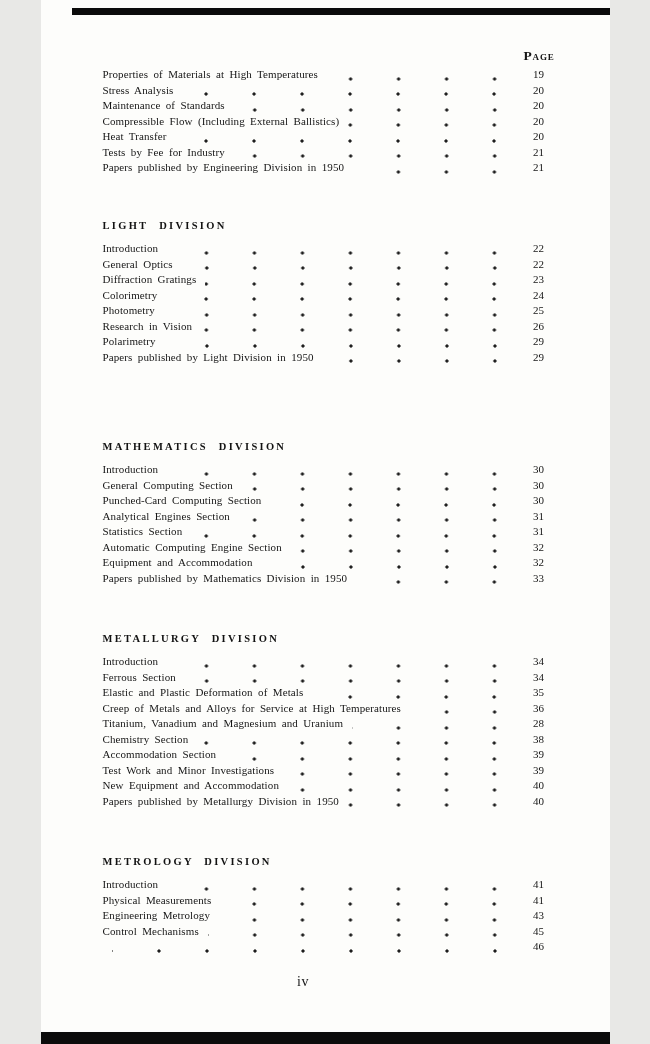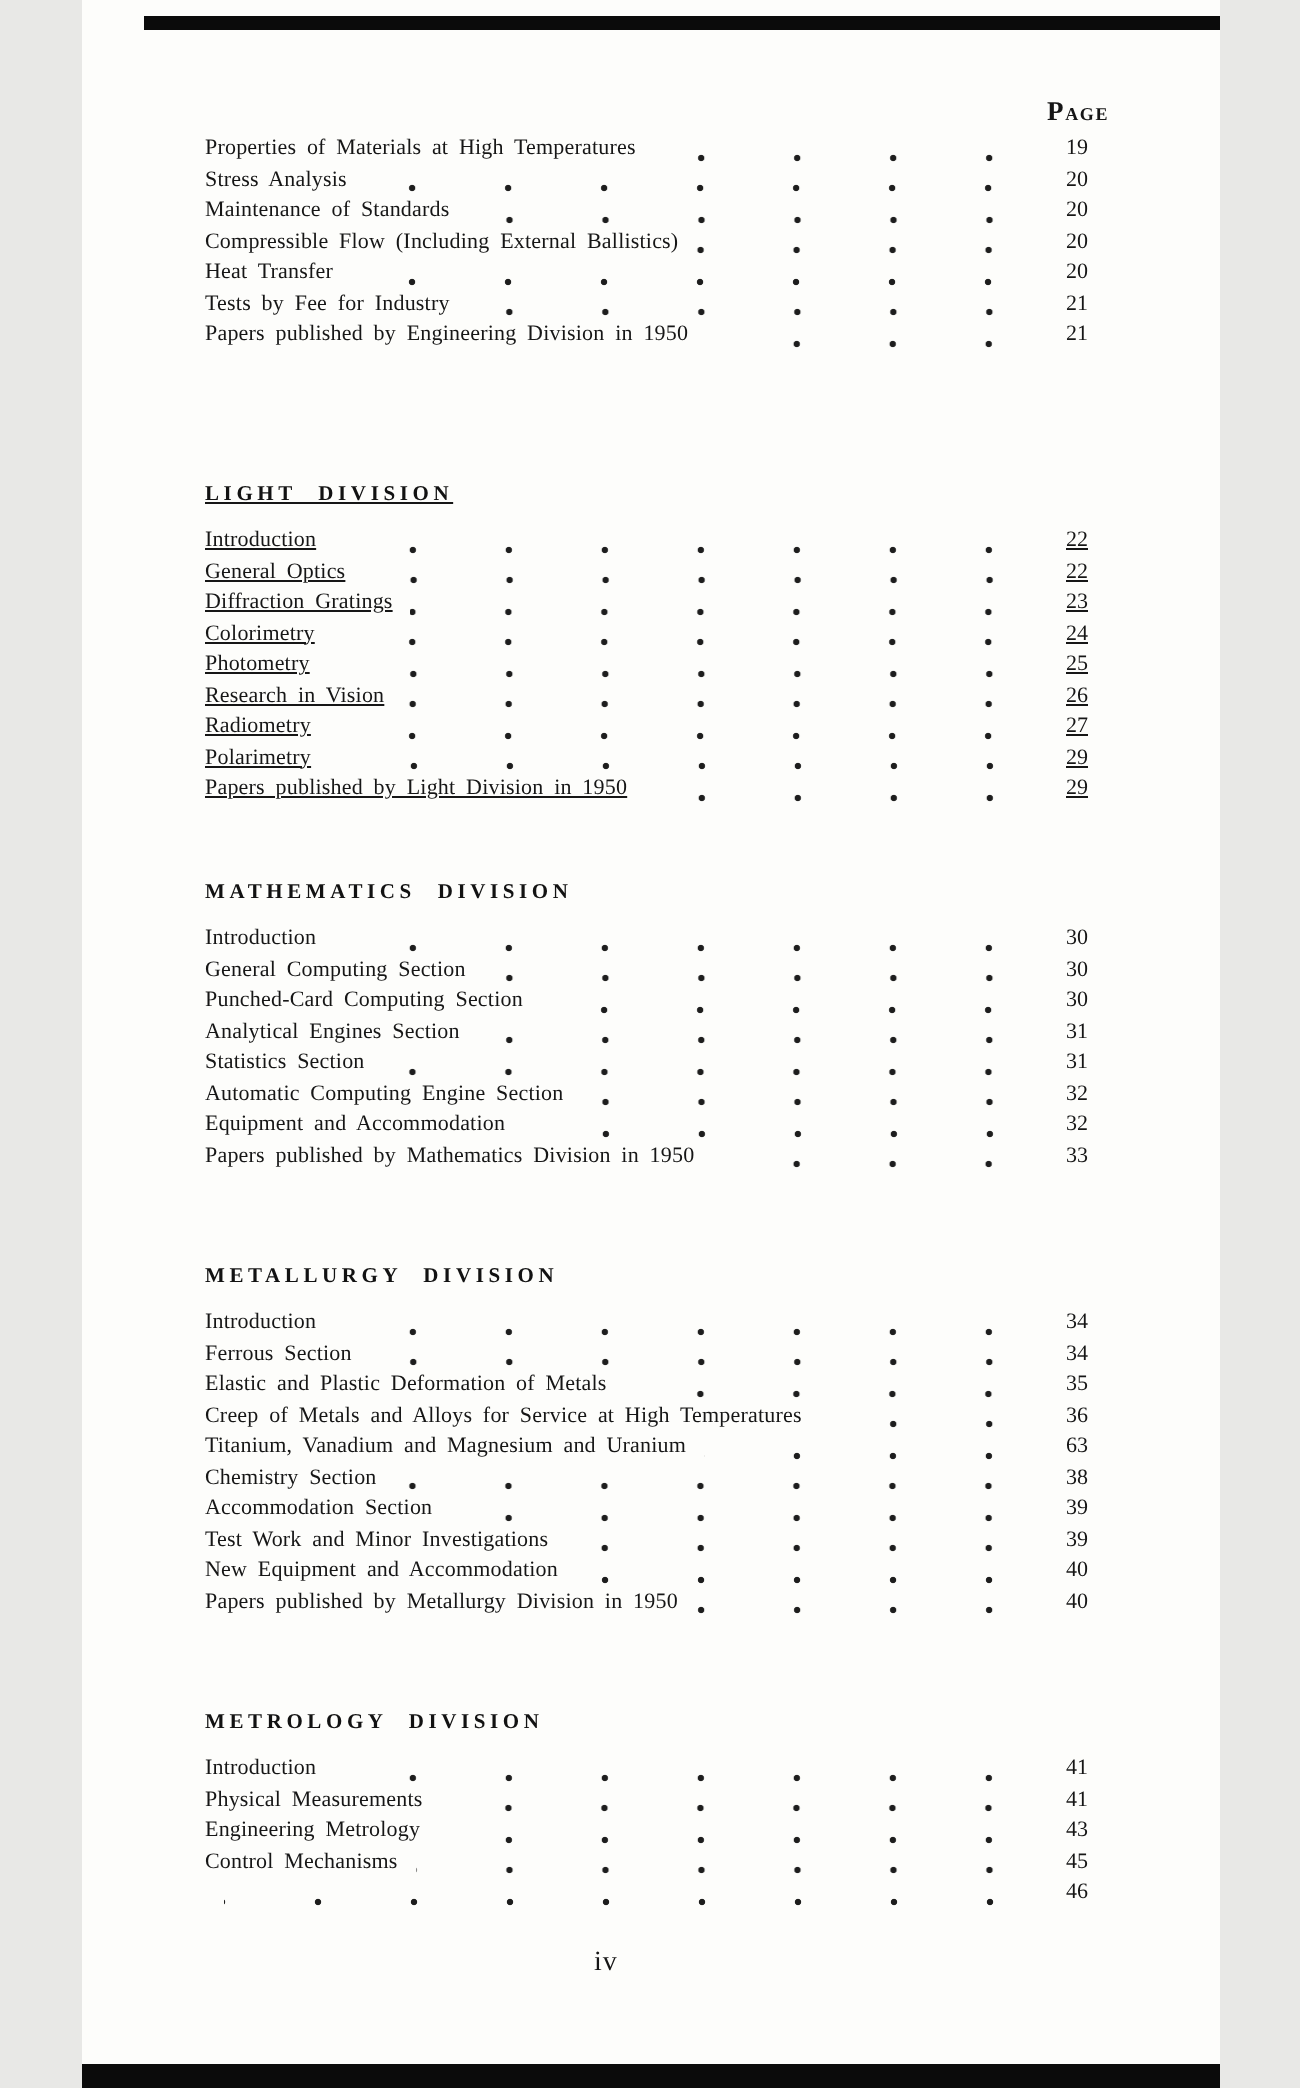--- a/index.html
+++ b/index.html
@@ -84,21 +84,21 @@
           <span class="entry-label">Tests by Fee for Industry</span>
           <span class="leader"></span>
           <span class="entry-num">21</span>
         </div>
         <div class="entry">
           <span class="entry-label">Papers published by Engineering Division in 1950</span>
           <span class="leader"></span>
           <span class="entry-num">21</span>
         </div>
       </section>
-      <section class="section" style="top: 242px; text-decoration: underline;">
+      <section class="section" style="top: 220px;">
         <div class="section-header">LIGHT DIVISION</div>
         <div class="entry">
           <span class="entry-label">Introduction</span>
           <span class="leader"></span>
           <span class="entry-num">22</span>
         </div>
         <div class="entry">
           <span class="entry-label">General Optics</span>
           <span class="leader"></span>
           <span class="entry-num">22</span>
@@ -115,25 +115,20 @@
         </div>
         <div class="entry">
           <span class="entry-label">Photometry</span>
           <span class="leader"></span>
           <span class="entry-num">25</span>
         </div>
         <div class="entry">
           <span class="entry-label">Research in Vision</span>
           <span class="leader"></span>
           <span class="entry-num">26</span>
-        </div>
-        <div class="entry">
-          <span class="entry-label">Radiometry</span>
-          <span class="leader"></span>
-          <span class="entry-num">27</span>
         </div>
         <div class="entry">
           <span class="entry-label">Polarimetry</span>
           <span class="leader"></span>
           <span class="entry-num">29</span>
         </div>
         <div class="entry">
           <span class="entry-label">Papers published by Light Division in 1950</span>
           <span class="leader"></span>
           <span class="entry-num">29</span>
@@ -200,21 +195,21 @@
           <span class="entry-num">35</span>
         </div>
         <div class="entry">
           <span class="entry-label">Creep of Metals and Alloys for Service at High Temperatures</span>
           <span class="leader"></span>
           <span class="entry-num">36</span>
         </div>
         <div class="entry">
           <span class="entry-label">Titanium, Vanadium and Magnesium and Uranium</span>
           <span class="leader"></span>
-          <span class="entry-num">63</span>
+          <span class="entry-num">28</span>
         </div>
         <div class="entry">
           <span class="entry-label">Chemistry Section</span>
           <span class="leader"></span>
           <span class="entry-num">38</span>
         </div>
         <div class="entry">
           <span class="entry-label">Accommodation Section</span>
           <span class="leader"></span>
           <span class="entry-num">39</span>

